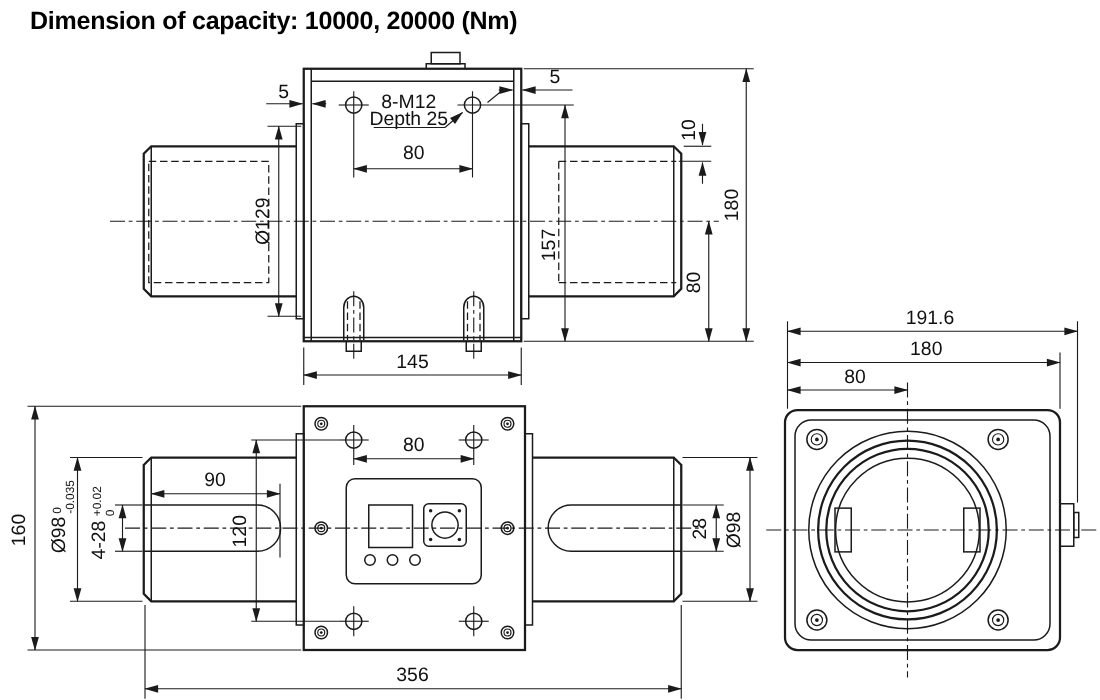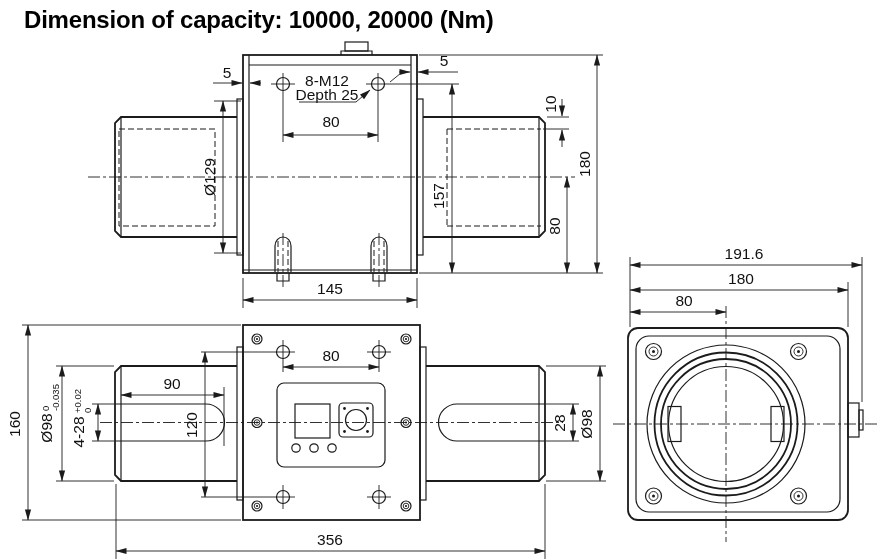--- a/index.html
+++ b/index.html
@@ -1,17 +1,17 @@
 <!DOCTYPE html>
 <html><head>
 <meta charset="utf-8">
 <style>
   html,body{margin:0;padding:0;background:#fff;width:880px;height:560px;overflow:hidden;}
   .stage{position:relative;width:880px;height:560px;background:#fff;font-family:"Liberation Sans",sans-serif;}
-  .title{position:absolute;left:24px;top:6px;font-size:24px;font-weight:600;color:#000;letter-spacing:-0.2px;}
+  .title{position:absolute;left:24px;top:6px;font-size:20px;font-weight:600;color:#000;letter-spacing:-0.2px;}
   svg{position:absolute;left:0;top:0;}
   .ol{fill:none;stroke:#1b1b1b;stroke-width:1.8;}
   .sm{fill:none;stroke:#1b1b1b;stroke-width:1.2;}
   .sn{fill:none;stroke:#1b1b1b;stroke-width:0.9;}
   .dl{fill:none;stroke:#1b1b1b;stroke-width:0.9;}
   .cl{fill:none;stroke:#1b1b1b;stroke-width:0.9;stroke-dasharray:12 3 3 3;}
   .hl{fill:none;stroke:#1b1b1b;stroke-width:1;stroke-dasharray:6 3;}
   .dt{font-family:"Liberation Sans",sans-serif;font-size:15.5px;fill:#111;}
   .tol{font-size:9.5px;}
   .dot{fill:#1b1b1b;stroke:none;}

